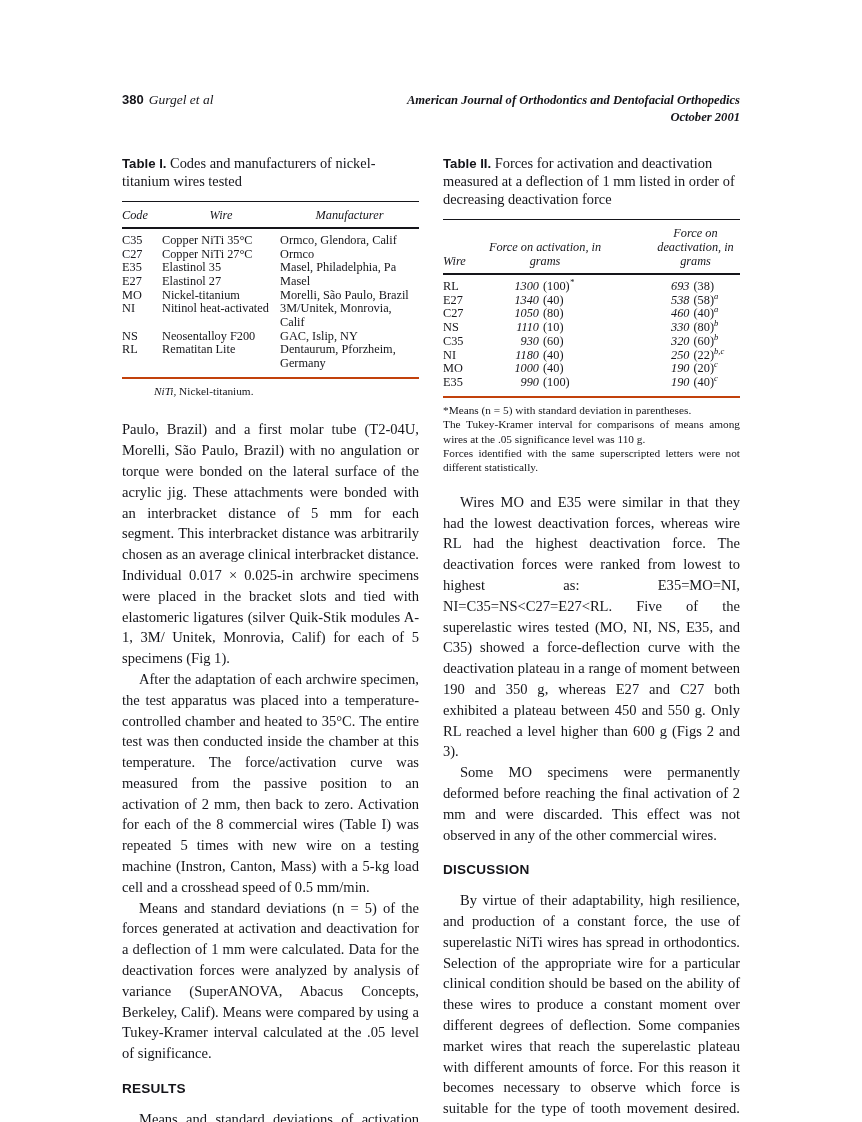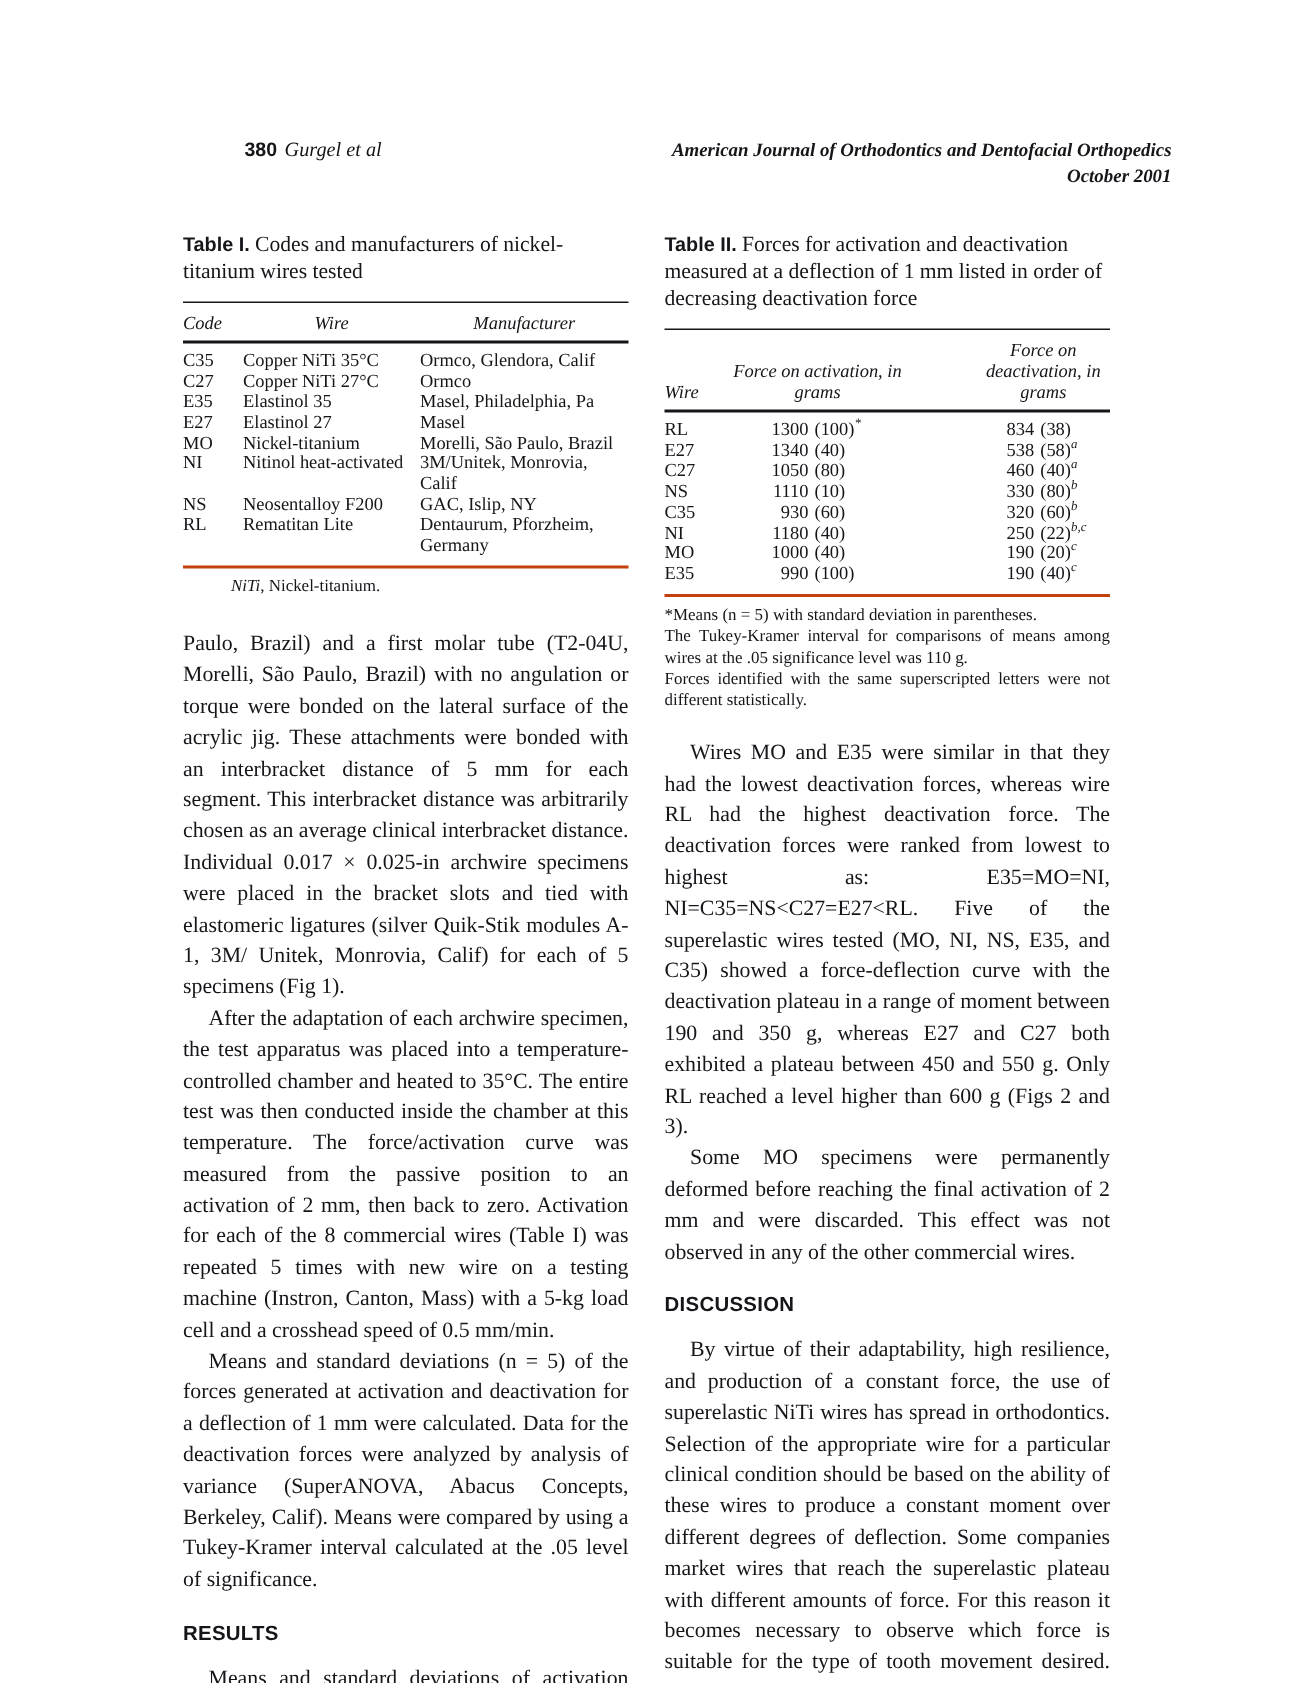--- a/index.html
+++ b/index.html
@@ -7,21 +7,21 @@
     position:relative;
     width:862px;height:1122px;
     background:#ffffff;
     color:#15151a;
     font-family:"Liberation Serif", serif;
     overflow:hidden;
   }
   
   .running-head{
     position:absolute;left:122px;top:92px;width:618px;
-    display:flex;justify-content:space-between;align-items:flex-start;margin-left:41px;
+    display:flex;justify-content:space-between;align-items:flex-start;
   }
   .rh-left{font-size:13.5px;line-height:1.25;white-space:nowrap;}
   .rh-pagenum{font-family:"Liberation Sans",sans-serif;font-weight:700;font-size:13px;}
   .rh-authors{font-style:italic;margin-left:5px;}
   .rh-right{text-align:right;font-style:italic;font-weight:700;font-size:12.6px;line-height:1.35;}
   
   .columns{
     position:absolute;left:122px;top:155px;width:618px;
     display:flex;gap:24px;
   }
@@ -44,21 +44,21 @@
   
   .c1-code{width:40px;flex:none;}
   .c1-wire{width:118px;flex:none;}
   .c1-mfr{flex:1;}
   .h-center{text-align:center;}
   
   .c2-wire{width:40px;flex:none;}
   .c2-act{width:124px;flex:none;}
   .c2-deact{flex:1;margin-left:44px;}
   .valcell{display:flex;justify-content:center;}
-  .vnum{display:inline-block;width:36px;text-align:right;}
+  .vnum{display:inline-block;width:36px;text-align:right;font-style:italic;}
   .vsd{display:inline-block;margin-left:4px;min-width:44px;text-align:left;}
   sup.fsup{font-size:8.6px;font-style:italic;line-height:0;}
   
   .bodytext{font-size:14.55px;line-height:20.8px;text-align:justify;}
   .bodytext p{margin:0;}
   .bodytext p.indent{text-indent:17px;}
   .section-heading{
     font-family:"Liberation Sans",sans-serif;font-weight:700;
     font-size:13.6px;letter-spacing:.2px;
     margin:15px 0 9px 0;text-align:left;
@@ -159,21 +159,21 @@
             <span class="c2-deact h-center">Force on deactivation, in grams</span>
           </div>
           <div class="tbl-body">
             <div class="t-row">
                 <span class="c2-wire">RL</span>
                 <span class="c2-act valcell">
                   <span class="vnum">1300</span>
                   <span class="vsd"><span>(100)</span><sup class="fsup">*</sup></span>
                 </span>
                 <span class="c2-deact valcell">
-                  <span class="vnum">834</span>
+                  <span class="vnum">693</span>
                   <span class="vsd"><span>(38)</span><sup class="fsup"></sup></span>
                 </span>
               </div>
             <div class="t-row">
                 <span class="c2-wire">E27</span>
                 <span class="c2-act valcell">
                   <span class="vnum">1340</span>
                   <span class="vsd"><span>(40)</span><sup class="fsup"></sup></span>
                 </span>
                 <span class="c2-deact valcell">

